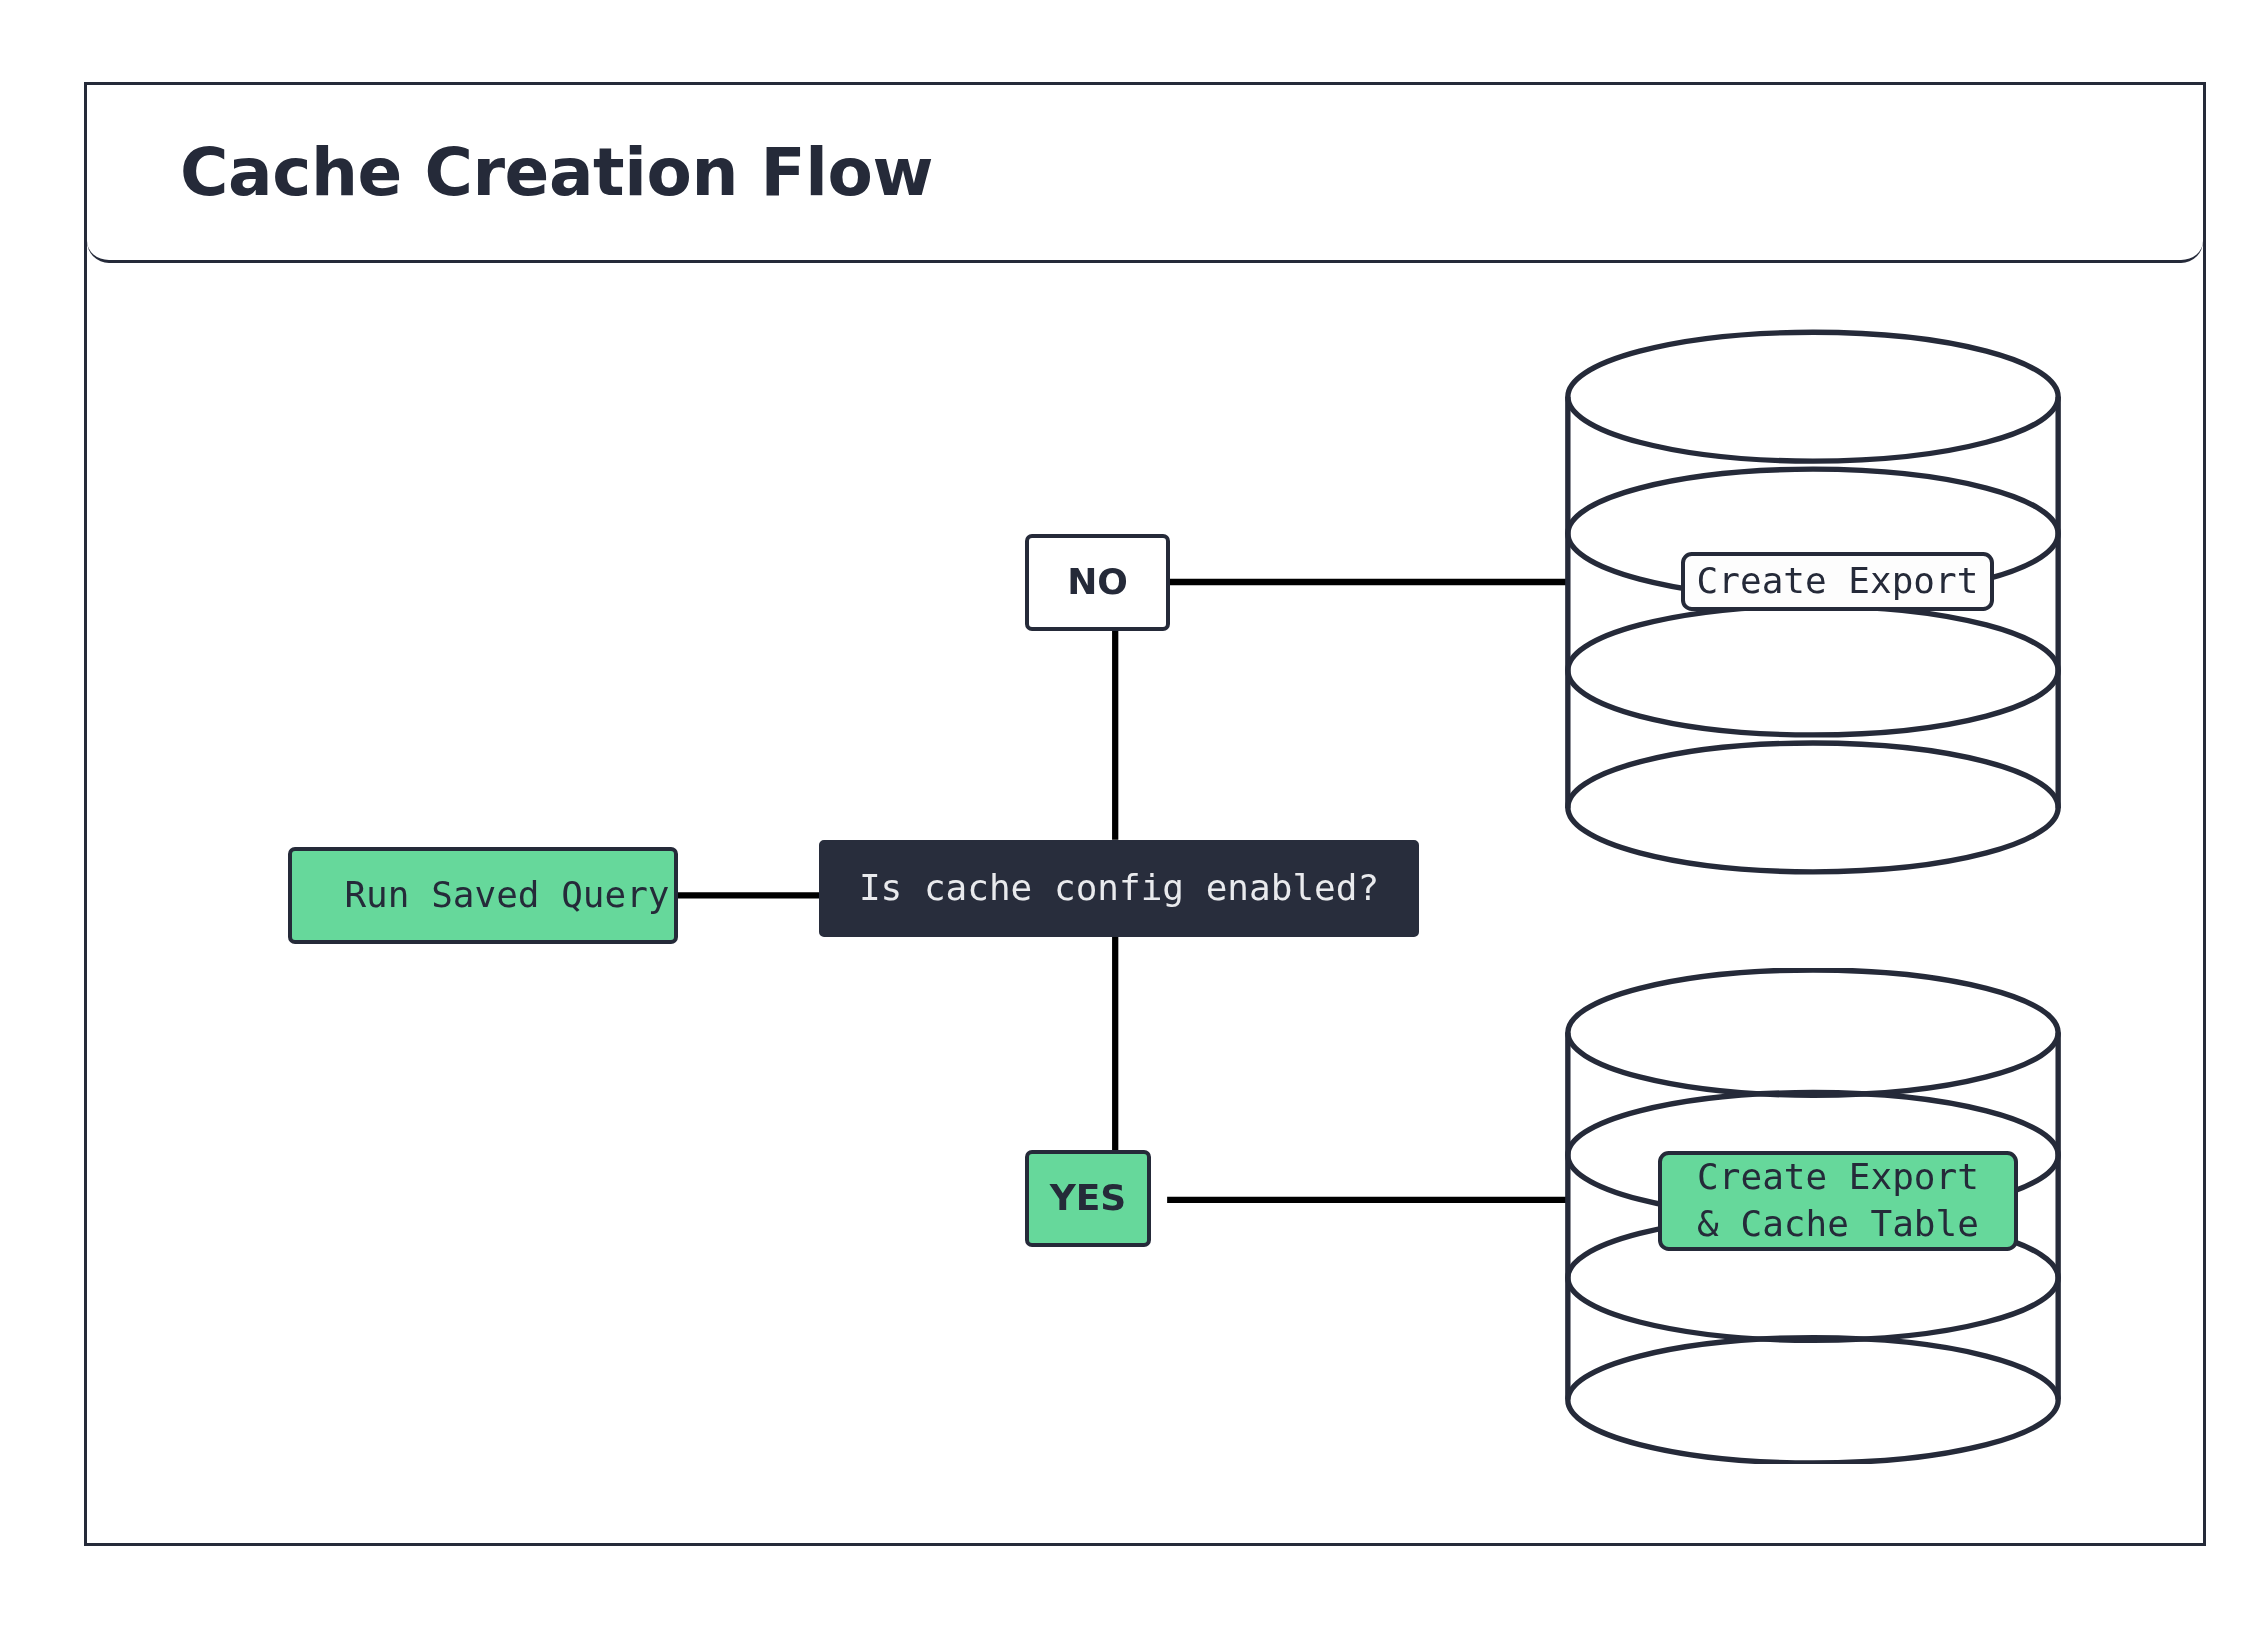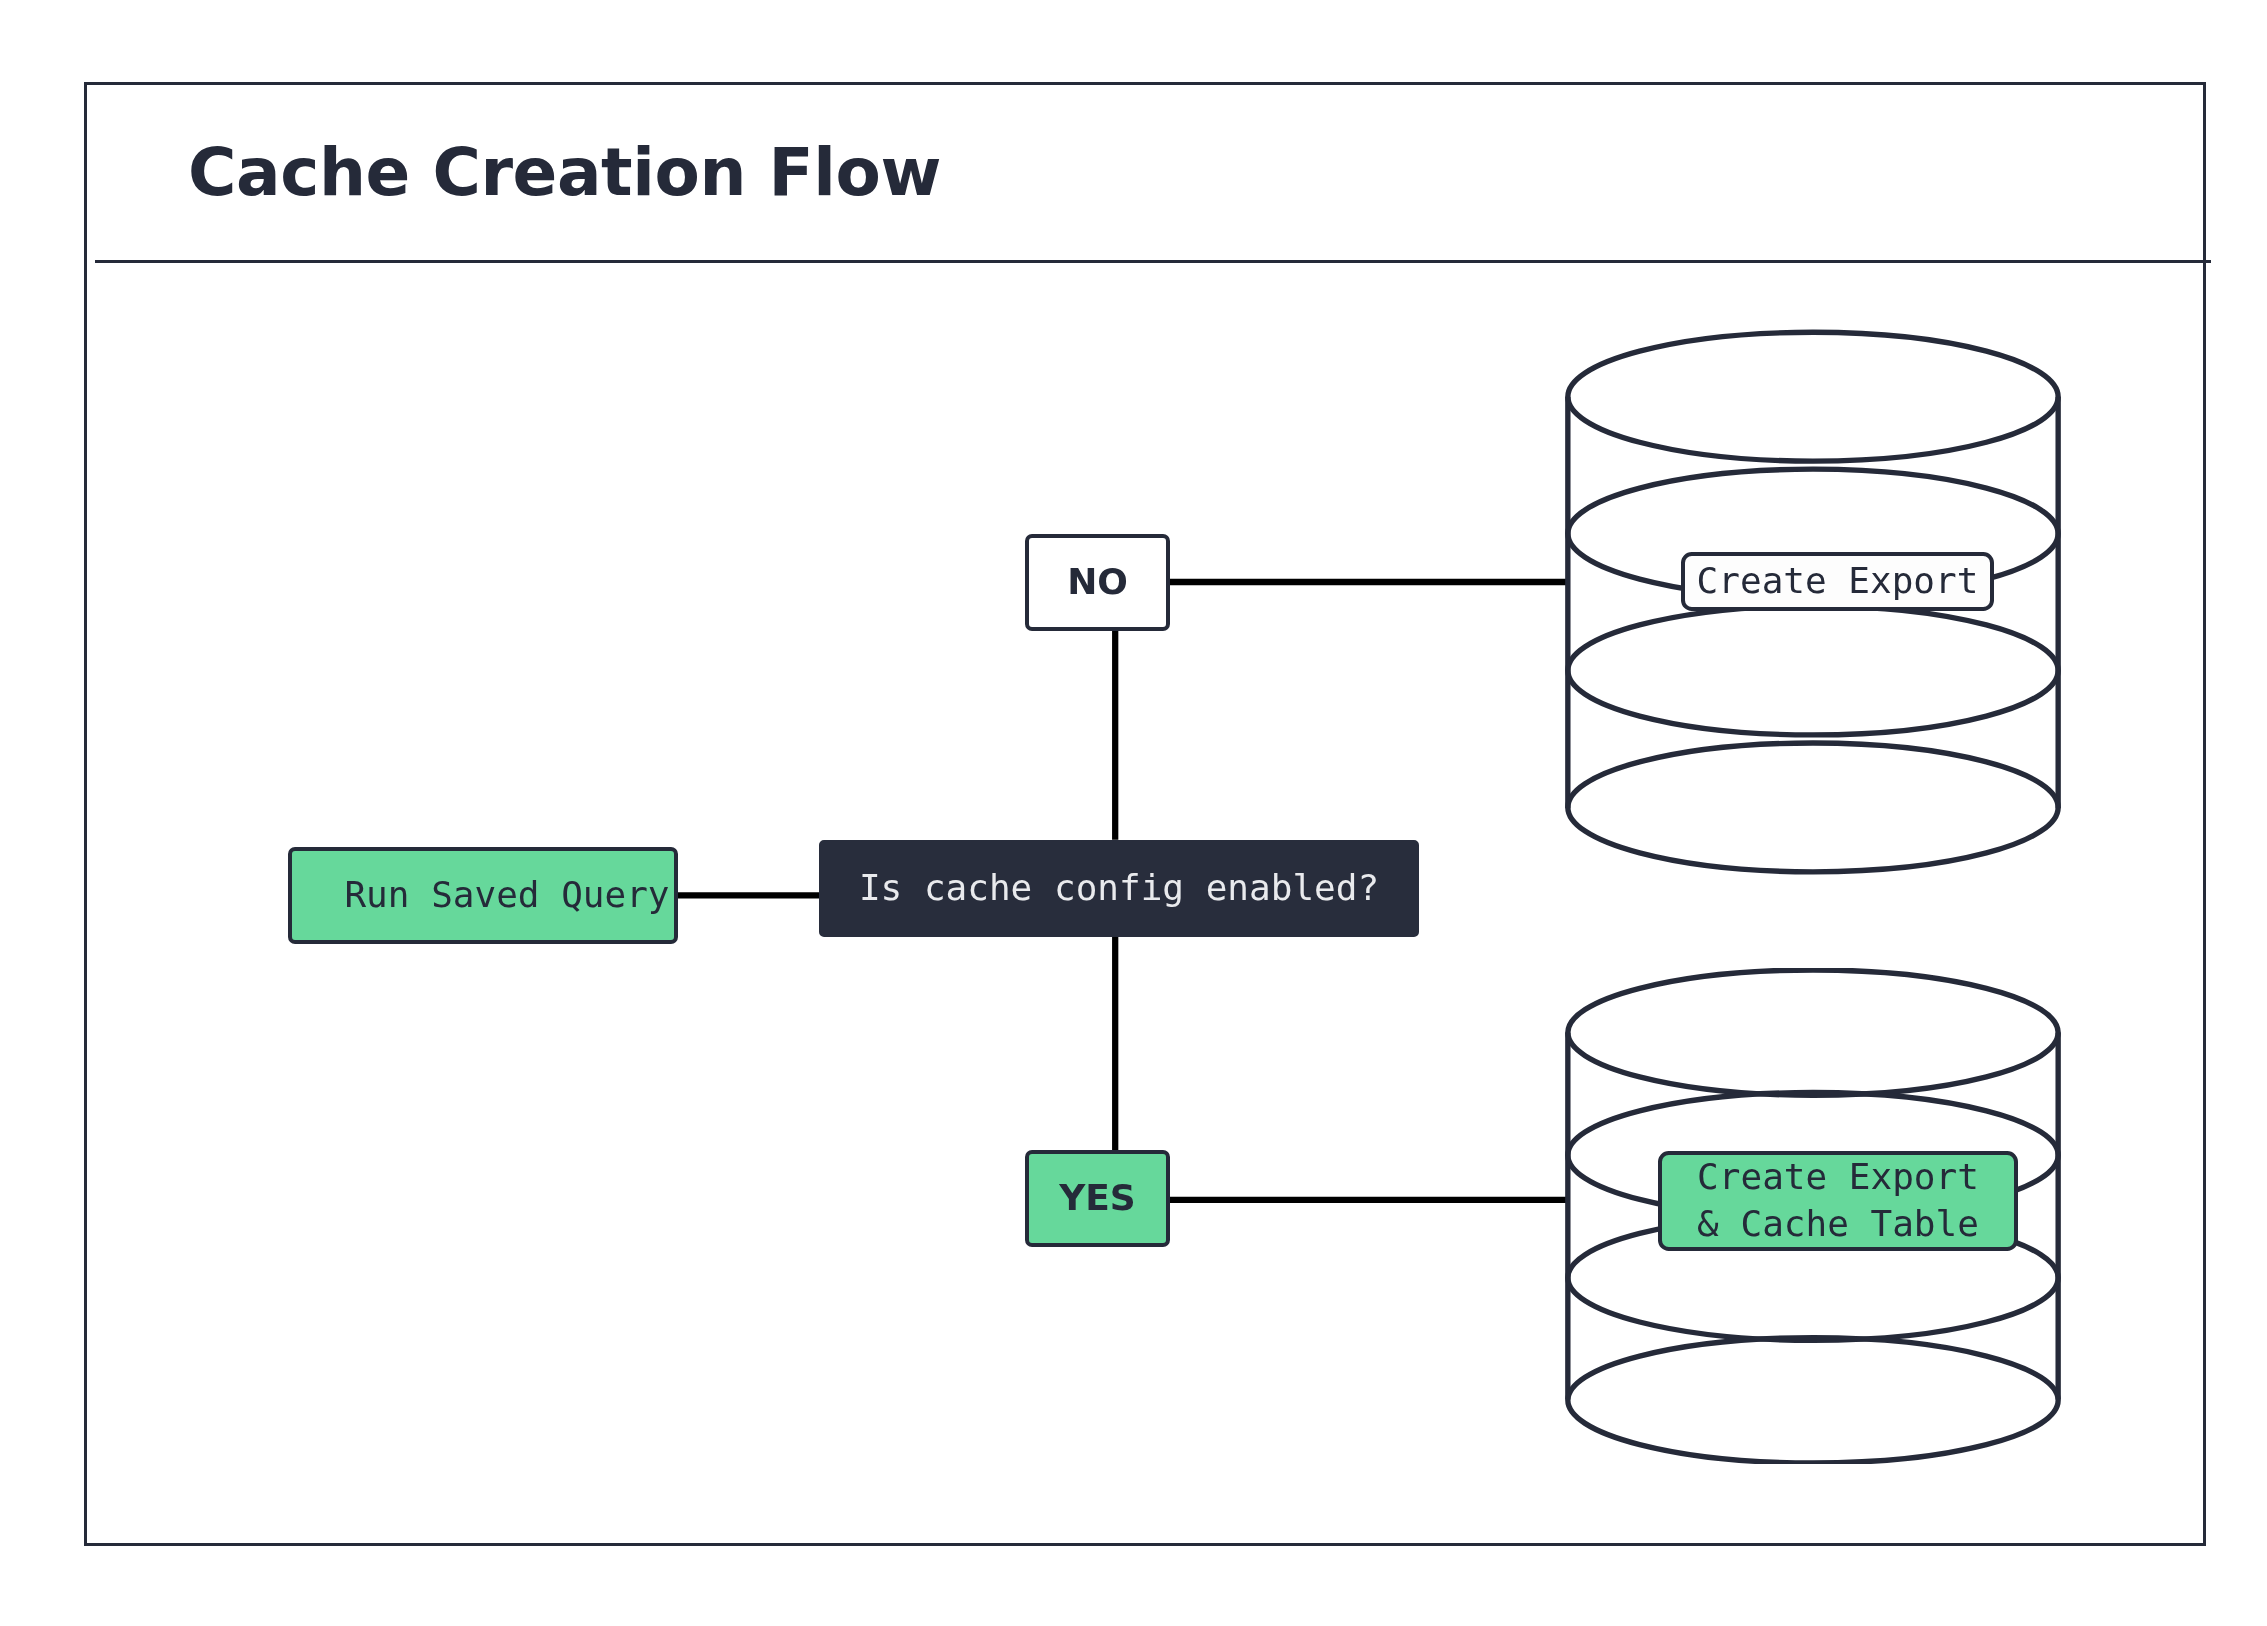--- a/index.html
+++ b/index.html
@@ -27,28 +27,29 @@
     left: 84px;
     top: 82px;
     width: 2122px;
     height: 1464px;
     border: 3.6px solid #252a39;
     box-sizing: border-box;
     background: #ffffff;
   }
   .frame-title-bar {
     position: absolute;
-    left: 8px;
+    left: 0;
     top: 0;
     width: 100%;
     height: 178px;
     border-bottom: 3.6px solid #252a39;
     box-sizing: border-box;
     display: flex;
     align-items: center;
+    border-radius: 22px;
   }
   .frame-title {
     margin-left: 93px;
     font-family: "DejaVu Sans", sans-serif;
     font-size: 66px;
     font-weight: bold;
     color: #252a39;
     letter-spacing: -0.4px;
     white-space: nowrap;
   }
@@ -98,21 +99,21 @@
     left: 288px;  top: 847px;  width: 390px;  height: 97px; padding-left: 48px;
   }
   #node-decision {
     left: 819px;  top: 840px;  width: 600px;  height: 97px;
     border-radius: 5px;
   }
   #node-no {
     left: 1025px; top: 534px;  width: 145px;  height: 97px;
   }
   #node-yes {
-    left: 1025px; top: 1150px; width: 145px;  height: 97px;
+    left: 1025px; top: 1150px; width: 126px;  height: 97px;
   }
 
   
   .cylinder {
     position: absolute;
   }
   .cylinder svg { display: block; }
 
   #cyl-top    { left: 1558px; top: 325px;  width: 510px; height: 555px; }
   #cyl-bottom { left: 1558px; top: 968px; width: 510px; height: 496px; }

